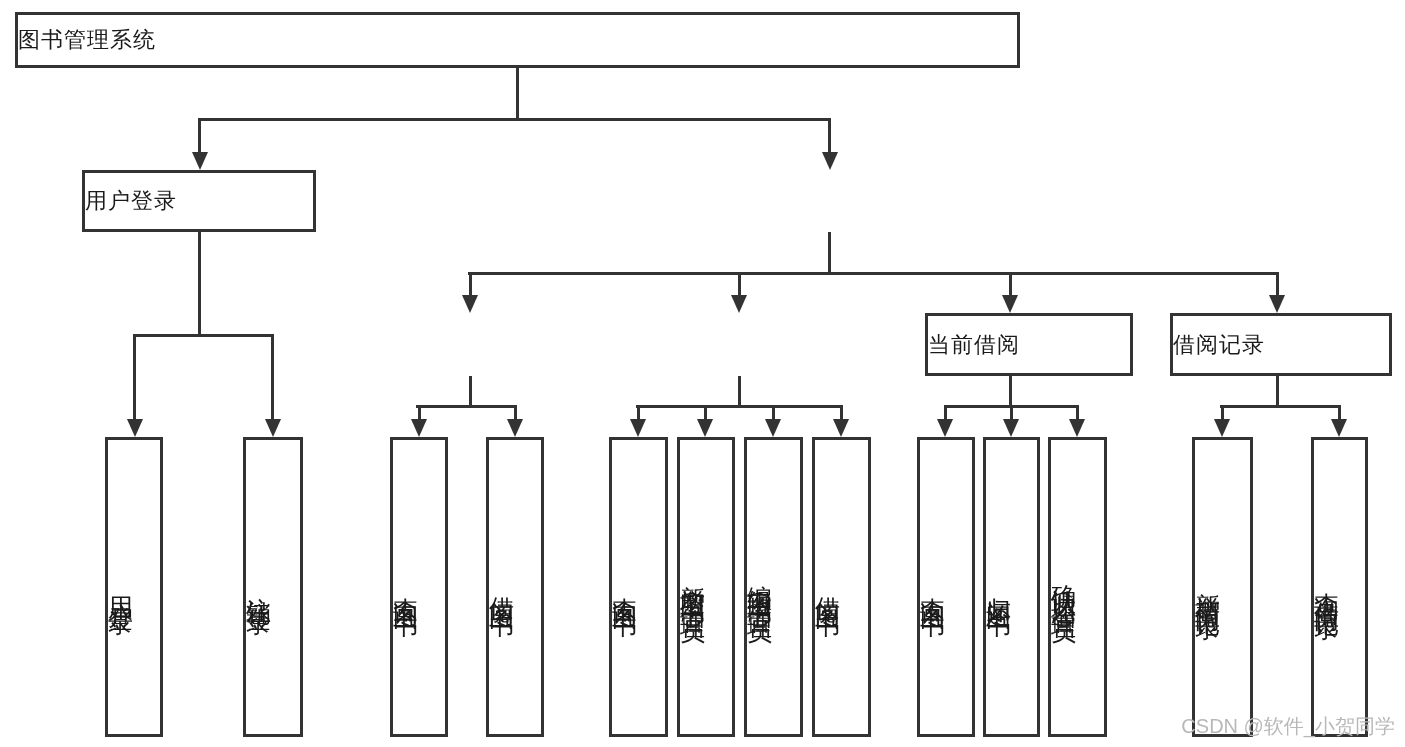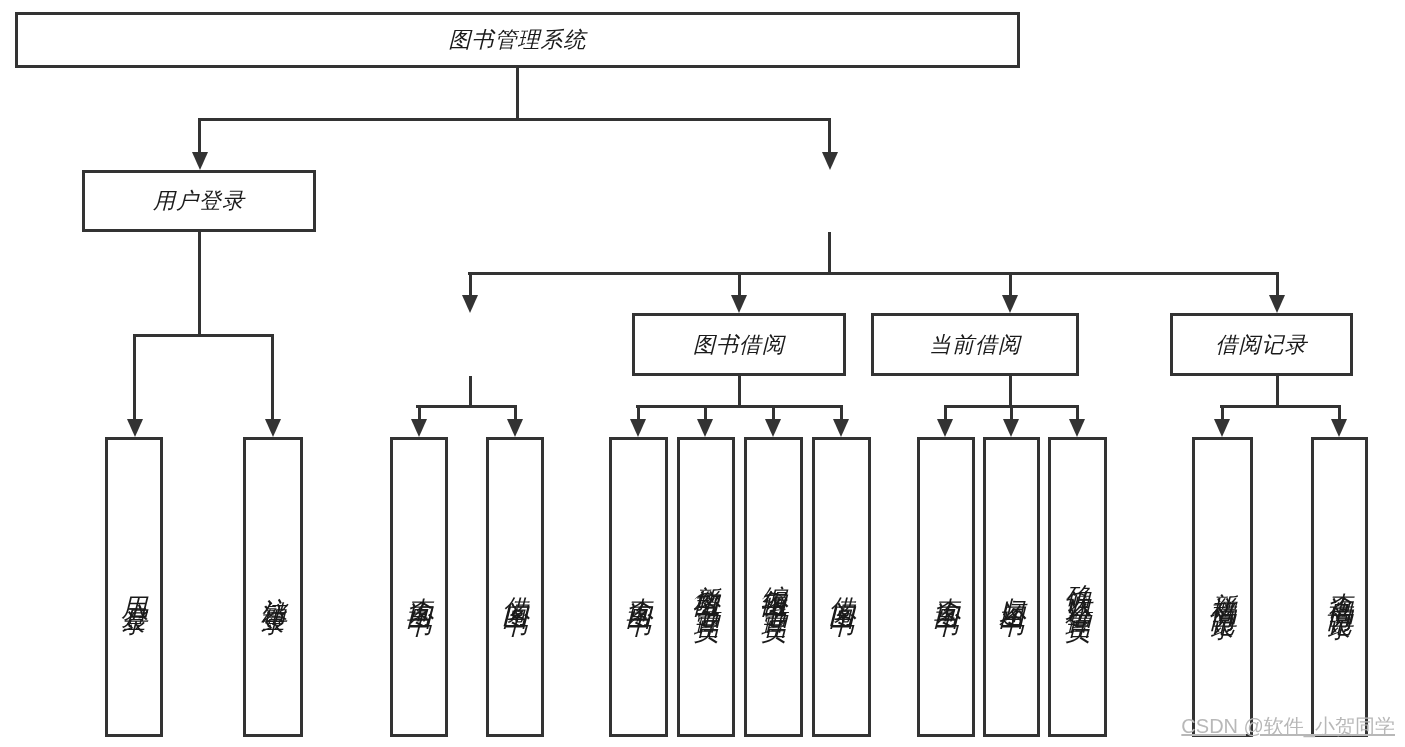--- a/index.html
+++ b/index.html
@@ -9,37 +9,37 @@
     --watermark:#b8b8b8;
   }
   html,body{margin:0;padding:0;background:var(--background);}
   .canvas{
     position:relative;width:1405px;height:747px;background:var(--background);
     font-family:"Liberation Sans","DejaVu Sans",sans-serif;color:var(--text);
     overflow:hidden;
   }
   .node{
     position:absolute;box-sizing:border-box;border:3px solid var(--line);
-    background:var(--background);display:flex;align-items:center;justify-content:center;
-    font-size:22px;letter-spacing:1px;font-style:italic;
+    background:var(--background);display:flex;align-items:center;justify-content:flex-start;
+    font-size:22px;letter-spacing:1px;
   }
   .vnode span{
     writing-mode:vertical-rl;text-orientation:mixed;
     font-size:25px;letter-spacing:5px;line-height:1;
   }
   .vline{position:absolute;width:3px;background:var(--line);}
   .hline{position:absolute;height:3px;background:var(--line);}
   .arrow{
     position:absolute;width:0;height:0;
     border-left:8px solid transparent;border-right:8px solid transparent;
     border-top:18px solid var(--line);
   }
   .watermark{
     position:absolute;left:1150px;top:713px;width:245px;text-align:right;
-    font-size:20px;color:var(--watermark);white-space:nowrap;z-index:5;text-decoration:underline;
+    font-size:20px;color:var(--watermark);white-space:nowrap;z-index:5;
   }
 </style>
 </head>
 <body>
 
 <div class="canvas">
 
   <div class="node" style="left:15px;top:12px;width:1005px;height:56px">
     <span>图书管理系统</span>
   </div>
@@ -66,27 +66,24 @@
   <div class="hline" style="left:468px;top:272px;width:811px"></div>
   <div class="vline" style="left:469px;top:272px;height:26px"></div>
   <div class="arrow" style="left:462px;top:295px"></div>
   <div class="vline" style="left:738px;top:272px;height:26px"></div>
   <div class="arrow" style="left:731px;top:295px"></div>
   <div class="vline" style="left:1009px;top:272px;height:26px"></div>
   <div class="arrow" style="left:1002px;top:295px"></div>
   <div class="vline" style="left:1276px;top:272px;height:26px"></div>
   <div class="arrow" style="left:1269px;top:295px"></div>
 
-  <div class="node" style="left:632px;top:313px;width:214px;height:63px">
-    <span>图书借阅</span>
-  </div>
-  <div class="node" style="left:871px;top:313px;width:208px;height:63px">
+  <div class="node" style="left:925px;top:313px;width:208px;height:63px">
     <span>当前借阅</span>
   </div>
-  <div class="node" style="left:1170px;top:313px;width:183px;height:63px">
+  <div class="node" style="left:1170px;top:313px;width:222px;height:63px">
     <span>借阅记录</span>
   </div>
 
   <div class="vline" style="left:469px;top:376px;height:31px"></div>
   <div class="hline" style="left:416px;top:405px;width:101px"></div>
   <div class="vline" style="left:418px;top:405px;height:16px"></div>
   <div class="arrow" style="left:411px;top:419px"></div>
   <div class="vline" style="left:514px;top:405px;height:16px"></div>
   <div class="arrow" style="left:507px;top:419px"></div>
 

